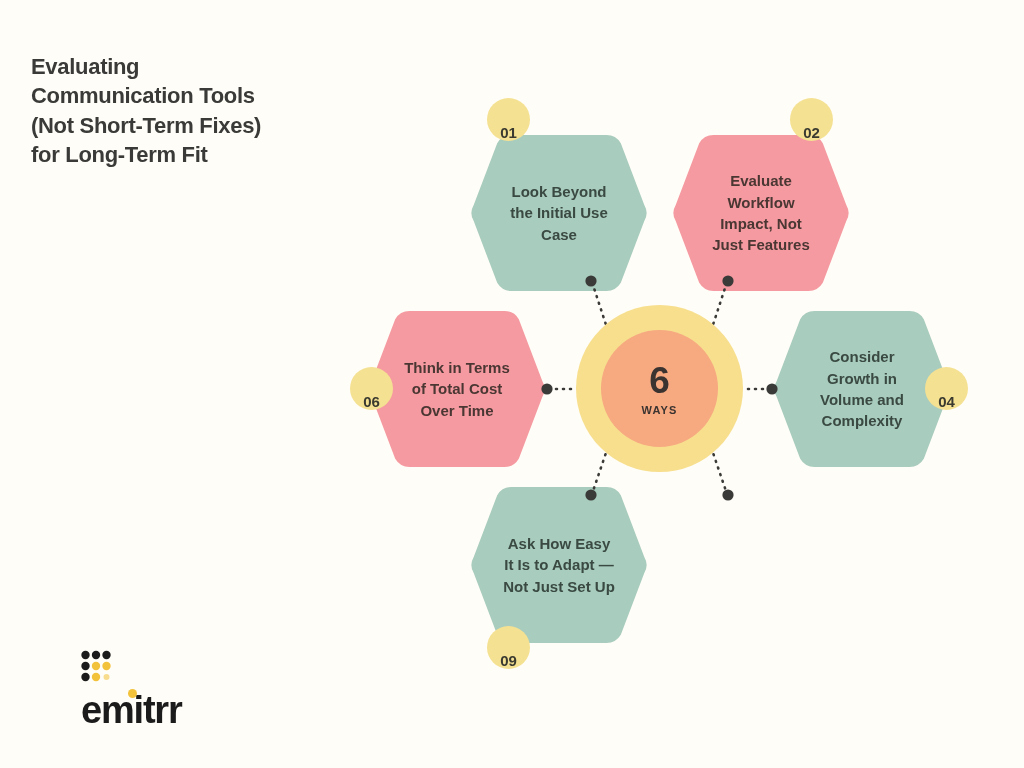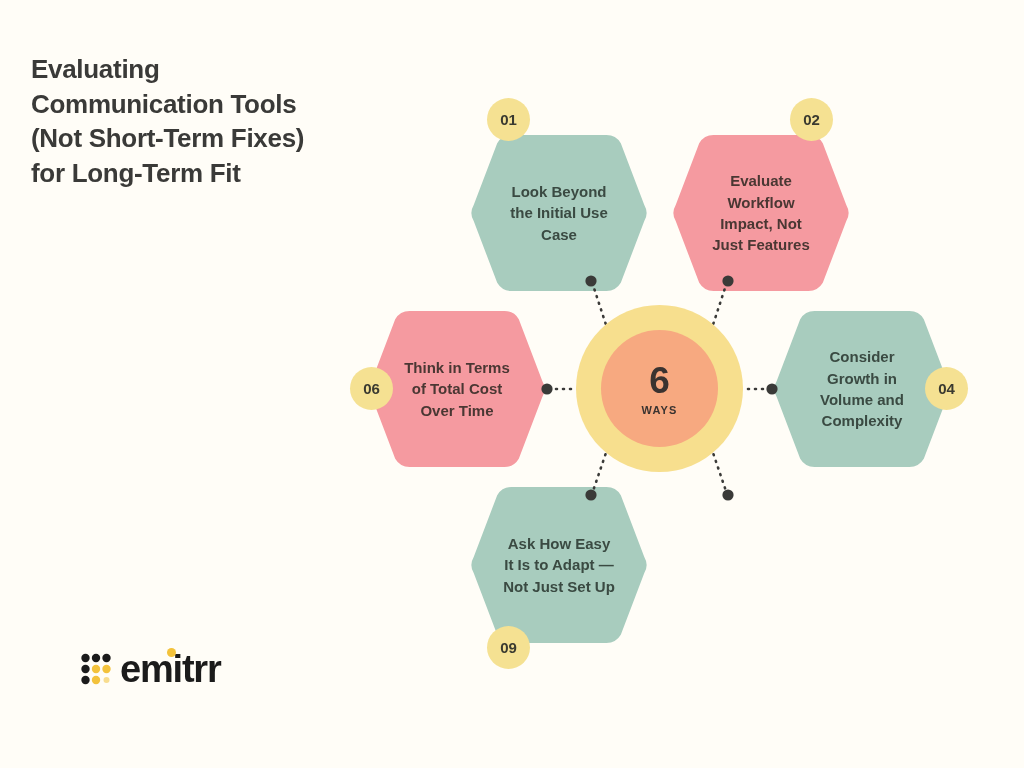--- a/index.html
+++ b/index.html
@@ -9,21 +9,21 @@
     font-family:"Liberation Sans", sans-serif;
     position:relative;
     overflow:hidden;
   }
 
   
   #page-title {
     position:absolute;
     left:31px; top:52px;
     width:420px;
-    font-size:26px;
+    font-size:22px;
     line-height:1.33;
     font-weight:bold;
     color:#3A3A38;
     letter-spacing:-0.3px;
   }
   #page-title .tl { display:block; white-space:nowrap; }
 
   
   #diagram {
     position:absolute;
@@ -58,21 +58,21 @@
   .hex-green .hex-label { color:#3A4A42; }
   .hex-pink  .hex-label { color:#4A3733; }
 
   
   .badge {
     position:absolute;
     width:43px; height:43px;
     border-radius:50%;
     background:#F5E192;
     display:flex;
-    align-items:center;
+    align-items:flex-end;
     justify-content:center;
     font-size:15px;
     font-weight:bold;
     color:#3A3A30;
     z-index:5;
   }
 
   
   #hub {
     position:absolute;
@@ -120,22 +120,23 @@
     width:1024px; height:768px;
     z-index:3;
     pointer-events:none;
   }
 
   
   #logo {
     position:absolute;
     left:81px; top:650px;
     display:flex;
-    align-items:center;
+    align-items:flex-start;
     gap:9px;
+    flex-direction:column;
   }
   #logo-mark { display:block; }
   #logo-word {
     font-size:38px;
     font-weight:bold;
     color:#1B1B1B;
     letter-spacing:-1.2px;
     line-height:1;
     position:relative;
   }

